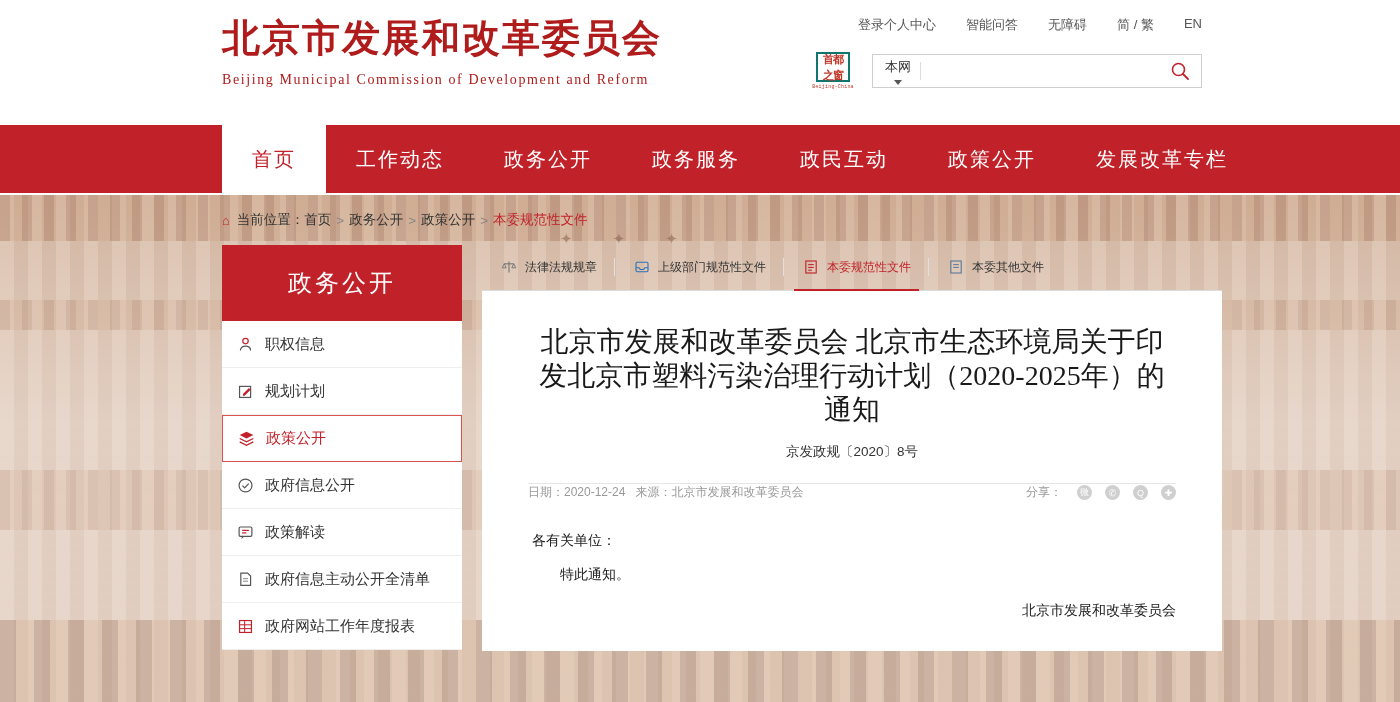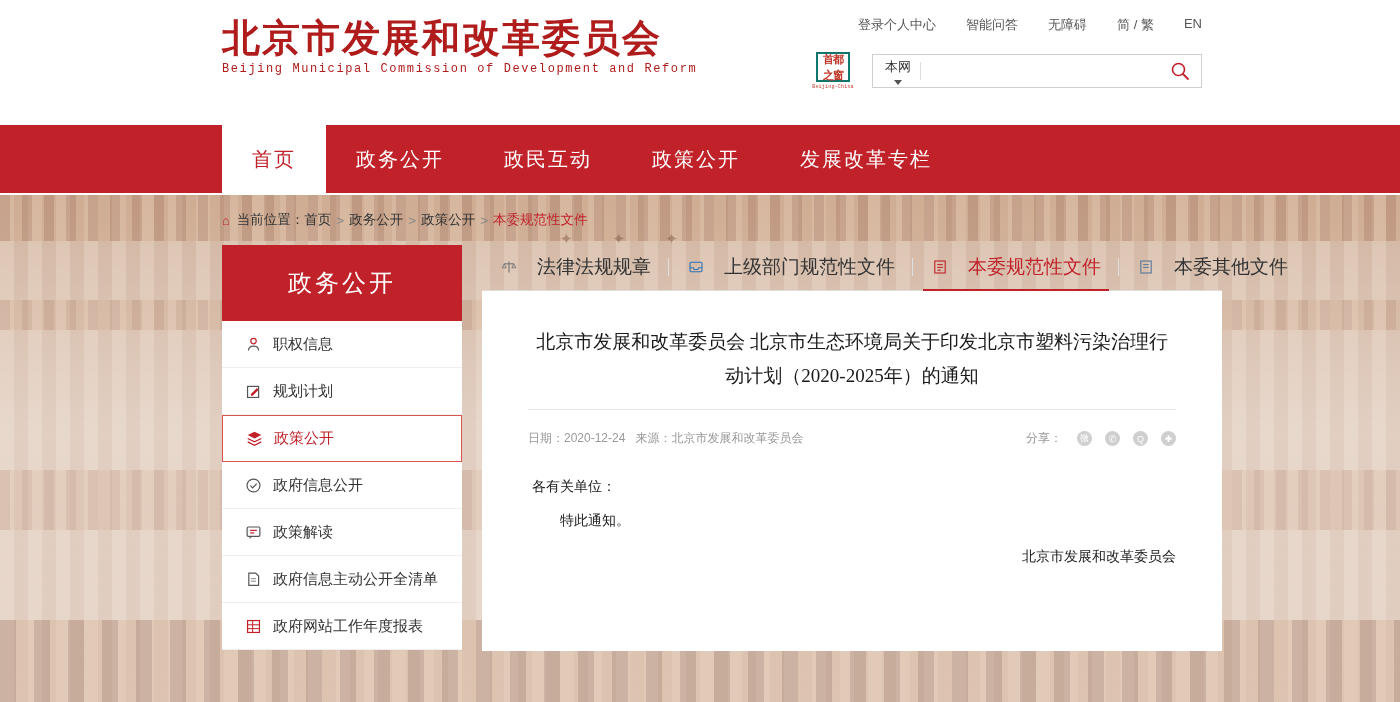--- a/index.html
+++ b/index.html
@@ -70,25 +70,25 @@
   .logo-cn {
     font-family: "Liberation Serif", serif;
     font-weight: bold;
     font-size: 38px;
     color: #b01b1b;
     letter-spacing: 2px;
     line-height: 44px;
     white-space: nowrap;
   }
   .logo-en {
-    font-family: Liberation Mono, monospace;
-    font-size: 12px;
+    font-family: Liberation Serif, serif;
+    font-size: 14px;
     color: #b01b1b;
     letter-spacing: 1.6px;
-    margin-top: 2px;
+    margin-top: 12px;
     white-space: nowrap;
   }
   .toplinks {
     position: absolute; right: 198px; top: 16px;
     display: flex; gap: 30px;
     font-size: 13px; color: #555;
     white-space: nowrap;
   }
   .toplinks span { cursor: pointer; }
   .search-row {
@@ -200,21 +200,21 @@
     color: #fff;
     display: flex; align-items: center; justify-content: center;
     font-size: 24px;
     font-family: "Liberation Serif", serif;
     letter-spacing: 3px;
   }
   .side-list { background: #fff; }
   .side-item {
     height: 47px;
     display: flex; align-items: center;
-    padding-left: 22px;
+    padding-left: 14px;
     font-size: 15px;
     color: #333;
     border-bottom: 1px solid #f0eeee;
     cursor: pointer;
     position: relative;
   }
   .side-item.active {
     border: 1px solid #d9534f;
     color: #c1222a;
   }
@@ -226,24 +226,24 @@
 
   
   .main { flex: 1; margin-left: 20px; max-width: 740px; }
   .tabs {
     display: flex; align-items: flex-end;
     border-bottom: 1px solid #dcdcdc;
     height: 46px;
     gap: 0;
   }
   .tab {
-    display: flex; align-items: center; gap: 20px;
+    display: flex; align-items: center; gap: 8px;
     padding: 0 18px;
     height: 46px;
-    font-size: 19px;
+    font-size: 12px;
     color: #333;
     cursor: pointer;
     position: relative;
     white-space: nowrap;
   }
   .tab .divider {
     position: absolute; right: 0; top: 14px;
     width: 1px; height: 18px; background: #e0e0e0;
   }
   .tab.active { color: #c1222a; }
@@ -253,37 +253,37 @@
     height: 2px; background: #c1222a;
   }
   .tab-ico { width: 17px; height: 17px; display: inline-flex; align-items: center; justify-content: center; }
 
   .article {
     background: #fff;
     padding: 34px 46px 10px 46px;
     min-height: 360px;
   }
   .art-title {
-    font-size: 19px;
+    font-size: 28px;
     font-family: "Liberation Serif", serif;
     color: #1a1a1a;
     text-align: center;
     line-height: 34px;
     font-weight: normal;
     margin: 0 0 16px 0;
   }
   .art-docno {
     text-align: center;
     font-size: 13.5px;
     color: #333;
     margin-bottom: 22px;
   }
   .meta-row {
     border-top: 1px solid #e6e6e6;
-    padding-top: 20px;
+    padding-top: 0;
     display: flex; align-items: center; justify-content: space-between;
     font-size: 12px; color: #999;
   }
   .meta-left { display: flex; gap: 10px; }
   .share { display: flex; align-items: center; gap: 13px; }
   .share-label { color: #999; font-size: 12px; margin-right: 2px; }
   .share-dot {
     width: 15px; height: 15px; border-radius: 50%;
     background: #cfcfcf; color: #fff;
     font-size: 9px; display: flex; align-items: center; justify-content: center;
@@ -339,21 +339,23 @@
           <circle cx="8.5" cy="8.5" r="6" fill="none" stroke="#c1222a" stroke-width="1.6"></circle>
           <line x1="13" y1="13" x2="18" y2="18" stroke="#c1222a" stroke-width="1.8" stroke-linecap="round"></line>
         </svg>
       </div>
     </div>
   </div>
 </div>
 
 <div class="nav">
   <div class="nav-item active">首页</div>
+  <div class="nav-item">工作动态</div>
   <div class="nav-item">政务公开</div>
+  <div class="nav-item">政务服务</div>
   <div class="nav-item">政民互动</div>
   <div class="nav-item">政策公开</div>
   <div class="nav-item">发展改革专栏</div>
 </div>
 
 <div class="crumb">
   <span class="home-ico">⌂</span>
   <span>当前位置：</span>
   <a>首页</a>
   <span class="sep">&gt;</span>
@@ -496,20 +498,21 @@
               <line x1="6.5" y1="7" x2="13.5" y2="7" stroke="#5b7a9b" stroke-width="1.3"></line>
               <line x1="6.5" y1="10.5" x2="13.5" y2="10.5" stroke="#5b7a9b" stroke-width="1.3"></line>
             </svg>
         </span>
         <span>本委其他文件</span>
       </div>
     </div>
 
     <div class="article">
       <h1 class="art-title">北京市发展和改革委员会 北京市生态环境局关于印发北京市塑料污染治理行动计划（2020-2025年）的通知</h1>
+      <div class="art-docno">京发政规〔2020〕8号</div>
 
       <div class="meta-row">
         <div class="meta-left">
           <span><span>日期：</span><span>2020-12-24</span></span>
           <span><span>来源：</span><span>北京市发展和改革委员会</span></span>
         </div>
         <div class="share">
           <span class="share-label">分享：</span>
           <span class="share-dot">微</span>
           <span class="share-dot">✆</span>

